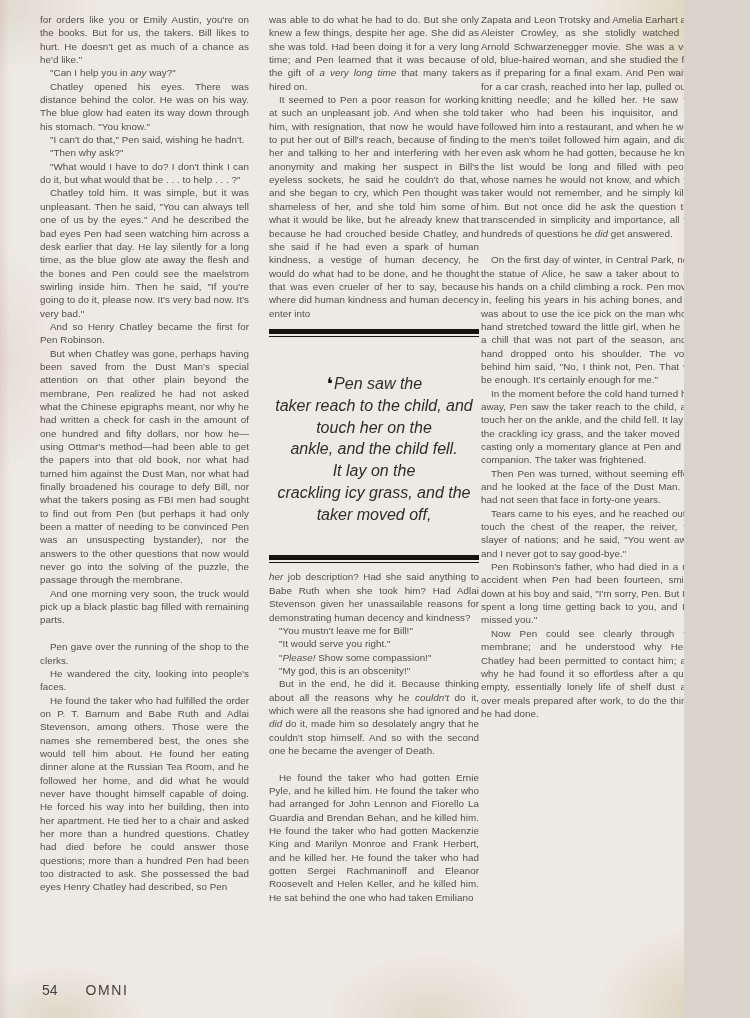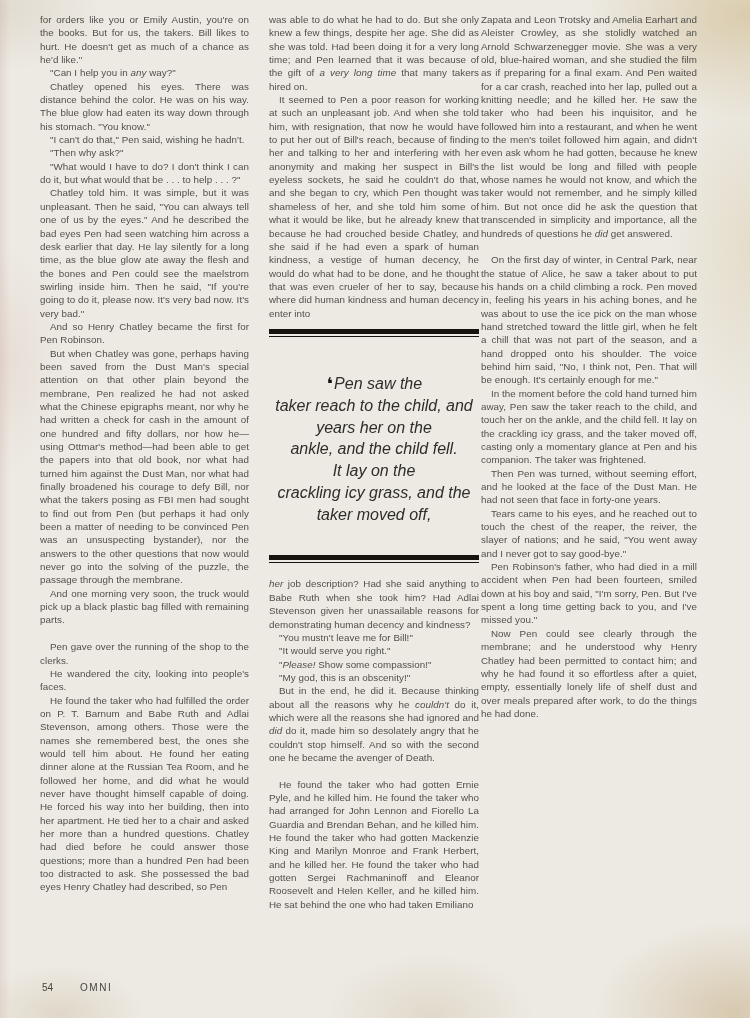--- a/index.html
+++ b/index.html
@@ -1,17 +1,17 @@
 <!DOCTYPE html>
 <html><head>
 <meta charset="utf-8">
 <style>
   html,body{margin:0;padding:0;background:#d8d4cc;}
   .page{
-    position:relative;width:750px;height:1018px;overflow:hidden;
+    position:relative;width:684px;height:1018px;overflow:hidden;
     background:#edeae3;
     font-family:"Liberation Sans","DejaVu Sans",sans-serif;
   }
   
   .page::before{
     content:"";position:absolute;inset:0;pointer-events:none;
     background:
       radial-gradient(230px 150px at 748px 15px,  rgba(189,158,92,.40), rgba(189,158,92,0) 70%),
       radial-gradient(120px 260px at 752px 250px, rgba(198,172,112,.22), rgba(198,172,112,0) 70%),
       radial-gradient(200px 130px at 735px 1012px,rgba(180,146,92,.38),  rgba(180,146,92,0) 70%),
@@ -25,42 +25,42 @@
   .col1{left:40px;width:209px;}
   .col2{left:269px;width:210px;}
   .col3{left:481px;width:216px;}
   .para{
     margin:0;text-indent:10px;text-align:justify;
     font-size:9.8px;line-height:13.35px;letter-spacing:.04px;
     color:#514f4c;
   }
   .para.cont{text-indent:0;}
   .secbreak{height:13.35px;}
-  .pqblock{margin-top:9px;margin-bottom:14px;}
+  .pqblock{margin-top:9px;margin-bottom:7px;}
   .rule{
     height:8px;
     background:linear-gradient(#17140f 0px,#17140f 5px,rgba(0,0,0,0) 5px,rgba(0,0,0,0) 7px,#17140f 7px,#17140f 8px);
   }
   .pq{
     padding:36px 2px 30px 2px;text-align:center;
     font-style:italic;font-size:16px;line-height:21.8px;
     color:#2f2d2a;
   }
   .pq-line{white-space:nowrap;}
   .pq-mark{
     font-style:normal;font-weight:bold;font-size:18px;
     color:#17140f;padding:0 1px;position:relative;top:1px;
   }
   .endmark{
     font-weight:bold;font-size:13px;color:#1c1915;
     letter-spacing:-1px;margin-left:2px;font-style:normal;
   }
   .footer{
     position:absolute;left:42px;top:982px;
-    font-size:10px;color:#454340;
+    font-size:14px;color:#454340;
   }
   .footer .mag{margin-left:24px;letter-spacing:1.6px;}
 </style>
 </head>
 <body>
 
 <div class="page">
   <div class="col col1">
       <p class="para cont">for orders like you or Emily Austin, you're on the books. But for us, the takers. Bill likes to hurt. He doesn't get as much of a chance as he'd like."</p>
       <p class="para">"Can I help you in <i>any</i> way?"</p>
@@ -81,21 +81,21 @@
   <div class="col col2">
     <div>
         <p class="para cont">was able to do what he had to do. But she only knew a few things, despite her age. She did as she was told. Had been doing it for a very long time; and Pen learned that it was because of the gift of <i>a very long time</i> that many takers hired on.</p>
         <p class="para">It seemed to Pen a poor reason for working at such an unpleasant job. And when she told him, with resignation, that now he would have to put her out of Bill's reach, because of finding her and talking to her and interfering with her anonymity and making her suspect in Bill's eyeless sockets, he said he couldn't do that, and she began to cry, which Pen thought was shameless of her, and she told him some of what it would be like, but he already knew that because he had crouched beside Chatley, and she said if he had even a spark of human kindness, a vestige of human decency, he would do what had to be done, and he thought that was even crueler of her to say, because where did human kindness and human decency enter into</p>
       </div>
     <div class="pqblock">
       <div class="rule"></div>
       <div class="pq">
           <div class="pq-line"><span class="pq-mark">❛</span>Pen saw the</div>
           <div class="pq-line">taker reach to the child, and</div>
-          <div class="pq-line">years her on the</div>
+          <div class="pq-line">touch her on the</div>
           <div class="pq-line">ankle, and the child fell.</div>
           <div class="pq-line">It lay on the</div>
           <div class="pq-line">crackling icy grass, and the</div>
           <div class="pq-line">taker moved off,</div>
         </div>
       <div class="rule"></div>
     </div>
     <div>
         <p class="para cont"><i>her</i> job description? Had she said anything to Babe Ruth when she took him? Had Adlai Stevenson given her unassailable reasons for demonstrating human decency and kindness?</p>
         <p class="para">"You mustn't leave me for Bill!"</p>

